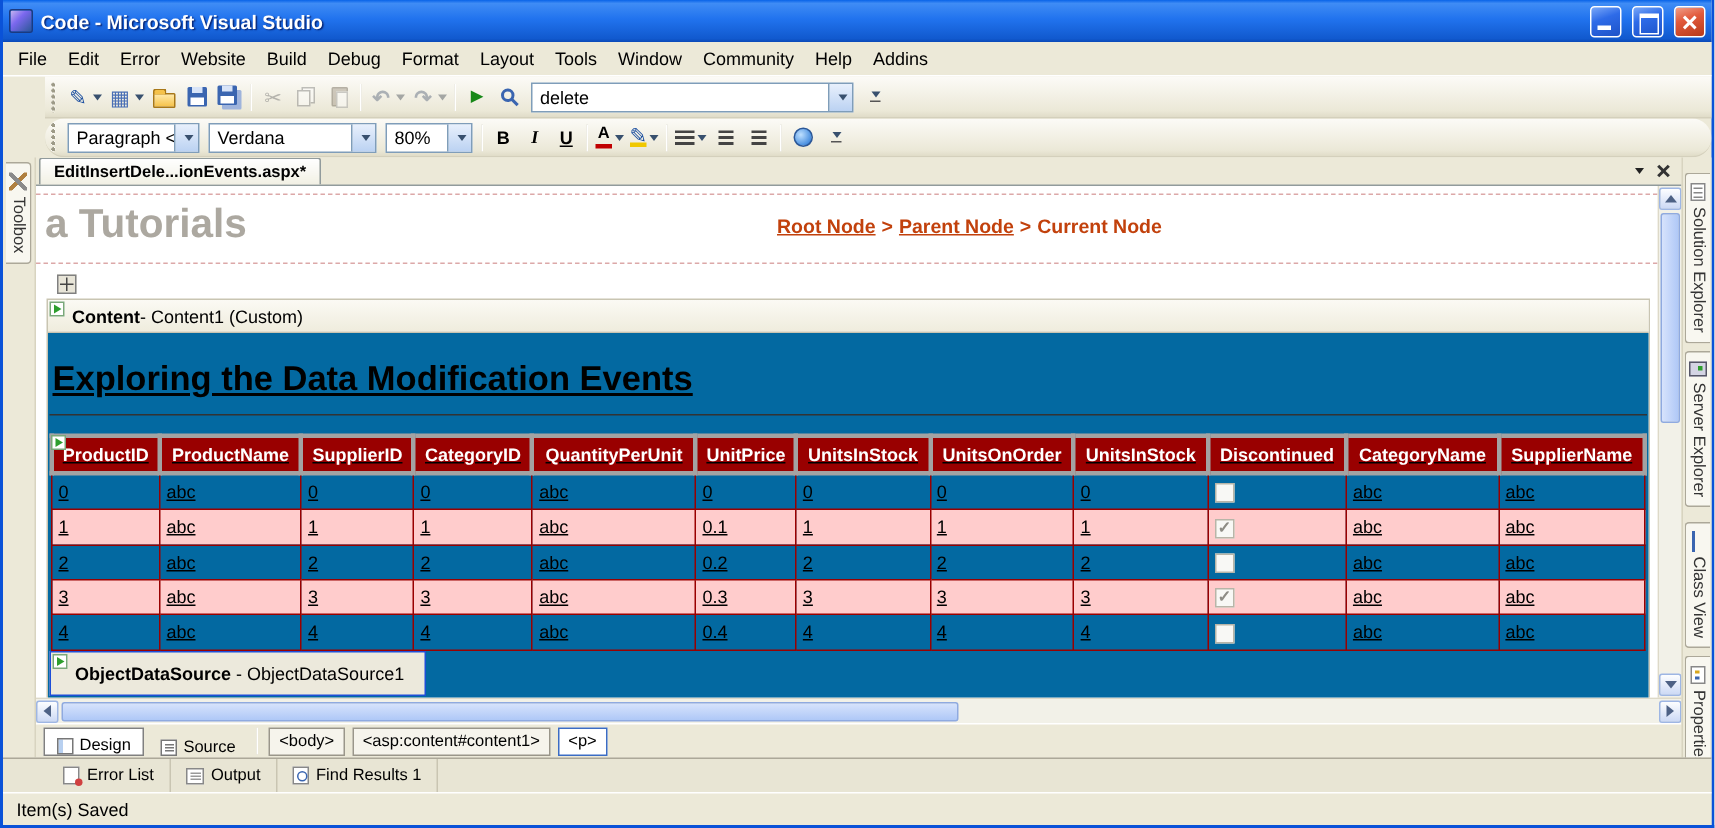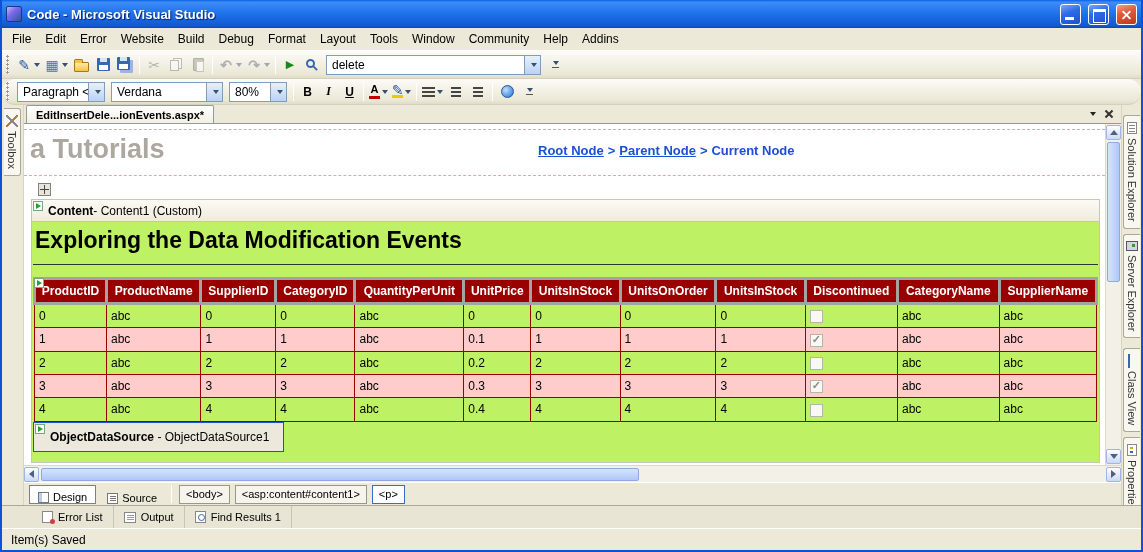--- a/index.html
+++ b/index.html
@@ -25,21 +25,21 @@
   .btn-close::before,.btn-close::after { content:""; position:absolute; left:4px; top:9px; width:11px; height:2px; background:#fff; }
   .btn-close::before { transform:rotate(45deg); } .btn-close::after { transform:rotate(-45deg); }
 
   
   .menubar { height:23px; flex:0 0 23px; display:flex; align-items:center; padding-left:3px;
     background:var(--chrome-tan,#ECE9D8); border-bottom:1px solid #fff; }
   .menu-item { padding:3px 7px; white-space:nowrap; }
 
   
   .toolbar { display:flex; align-items:center; padding:0 2px;
-    background:linear-gradient(180deg,#FCFBF7,#EBE8D7 85%,#E0DCC8); border-bottom:1px solid #D4D0BC; }
+    background:linear-gradient(180deg,#FCFBF7,#EBE8D7 85%,#E0DCC8); border-bottom:1px solid #D4D0BC;margin-left:28px; }
   .tb1 { height:28px; flex:0 0 28px; }
   .tb2 { height:26px; flex:0 0 26px;border-radius:13px; }
   .grip { width:4px; height:20px; margin:0 4px 0 2px;
     background-image:radial-gradient(circle at 1.5px 1.5px,#9D9A87 34%,rgba(255,255,255,.95) 40%,transparent 46%);
     background-size:4px 4px; background-repeat:repeat-y; }
   .sep { width:1px; height:18px; background:#C6C2AE; border-right:1px solid #fff; margin:0 3px; }
   .tbtn { height:22px; min-width:22px; display:flex; align-items:center; justify-content:center; padding:0 2px; }
   .tbtn.disabled { opacity:.45; filter:grayscale(70%); }
   .caret { width:0; height:0; border-left:3px solid transparent; border-right:3px solid transparent;
     border-top:4px solid #38506E; margin-left:2px; }
@@ -125,32 +125,32 @@
   .close-x::before { transform:rotate(45deg); } .close-x::after { transform:rotate(-45deg); }
 
   .design-row { flex:1; display:flex; min-height:0; }
   .design-surface { flex:1; background:#fff; position:relative; overflow:hidden; min-width:0; }
 
   
   .masthead { position:relative; height:47px; margin-top:5px;
     border-top:1px dashed #DCA8A8; border-bottom:1px dashed #DCA8A8; }
   .masthead-title { position:absolute; left:6px; top:4px; font-size:27px; font-weight:bold;
     color:var(--masthead-gray,#ACA8A0); white-space:nowrap; }
-  .breadcrumb { position:absolute; left:514px; top:13px; font-size:13px; font-weight:bold; color:#1d4ed8; white-space:nowrap; }
+  .breadcrumb { position:absolute; left:494px; top:13px; font-size:13px; font-weight:bold; color:#c2410c; white-space:nowrap; }
   .breadcrumb .link { text-decoration:underline; }
   .bsep { margin:0 4px; }
 
   .handle { width:13px; height:13px; border:1px solid #808080; background:#E8E5D8; margin:7px 0 3px 14px; position:relative; }
   .handle::before { content:""; position:absolute; left:5px; top:1px; width:1px; height:9px; background:#444; }
   .handle::after  { content:""; position:absolute; left:1px; top:5px; width:9px; height:1px; background:#444; }
 
   .content-frame { margin:0 5px 0 7px; border:1px solid #C9C5B2; }
   .content-label { height:22px; background:linear-gradient(180deg,#FBFAF4,#EFECDD); border-bottom:1px solid #C9C5B2;
     display:flex; align-items:center; padding-left:16px; position:relative; font-size:12px; }
-  .content-body { background:#bef264; padding:0 1px 10px 1px; position:relative; }
+  .content-body { background:#0369a1; padding:12px 1px 10px 1px; position:relative;text-decoration:underline; }
 
   .heading { font-size:23px; font-weight:bold; color:#000; padding:5px 2px 10px 2px; border-bottom:1px solid #333; }
 
   .smart-tag { position:absolute; left:1px; top:1px; width:10px; height:10px; background:#fff;
     border:1px solid #7AA87A; display:flex; align-items:center; justify-content:center; z-index:3; }
   .smart-tag::after { content:""; border-top:3px solid transparent; border-bottom:3px solid transparent;
     border-left:5px solid #2E9E2E; }
 
   .grid-wrap { position:relative; margin-top:12px; }
   table.grid { width:100%; border-collapse:collapse; font-size:12px; }

